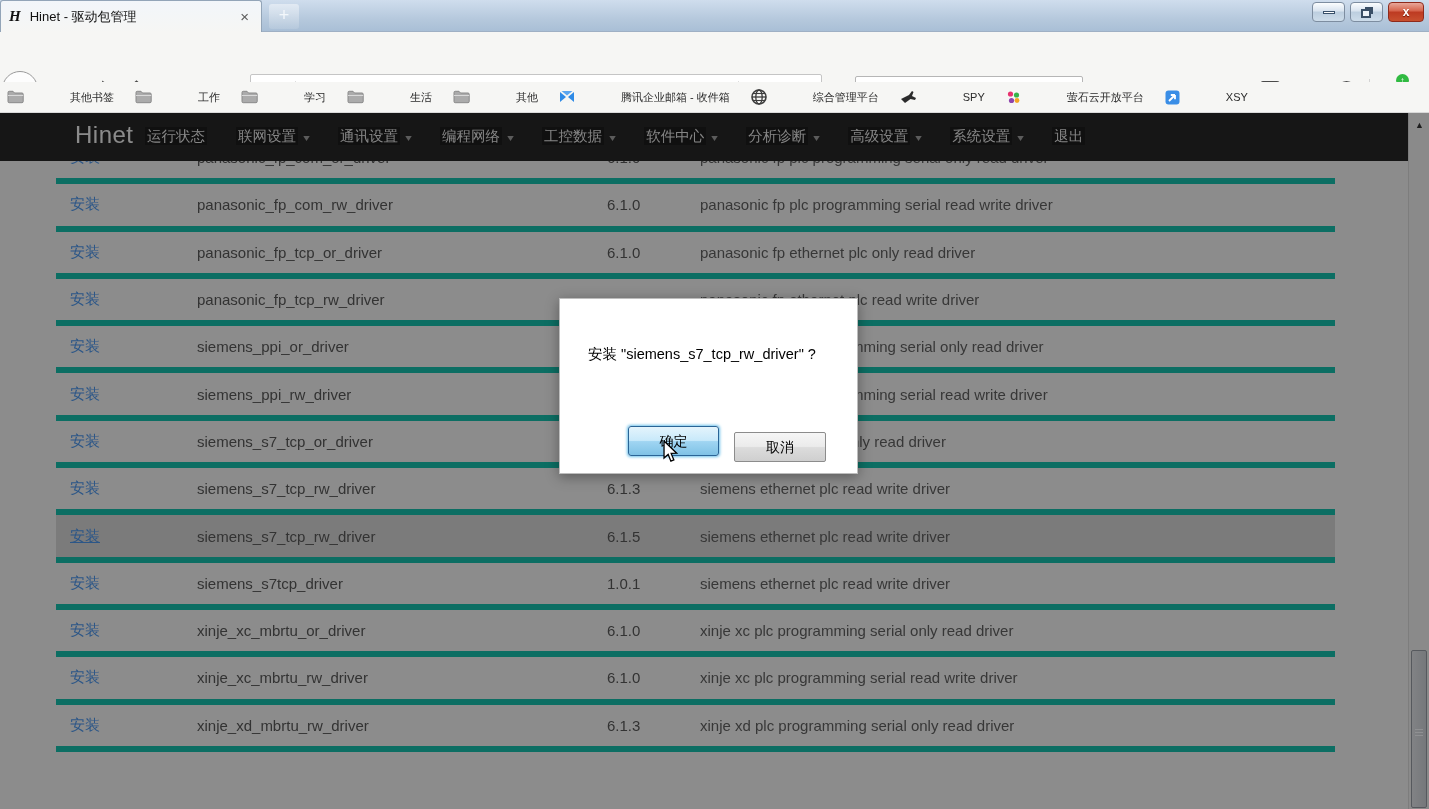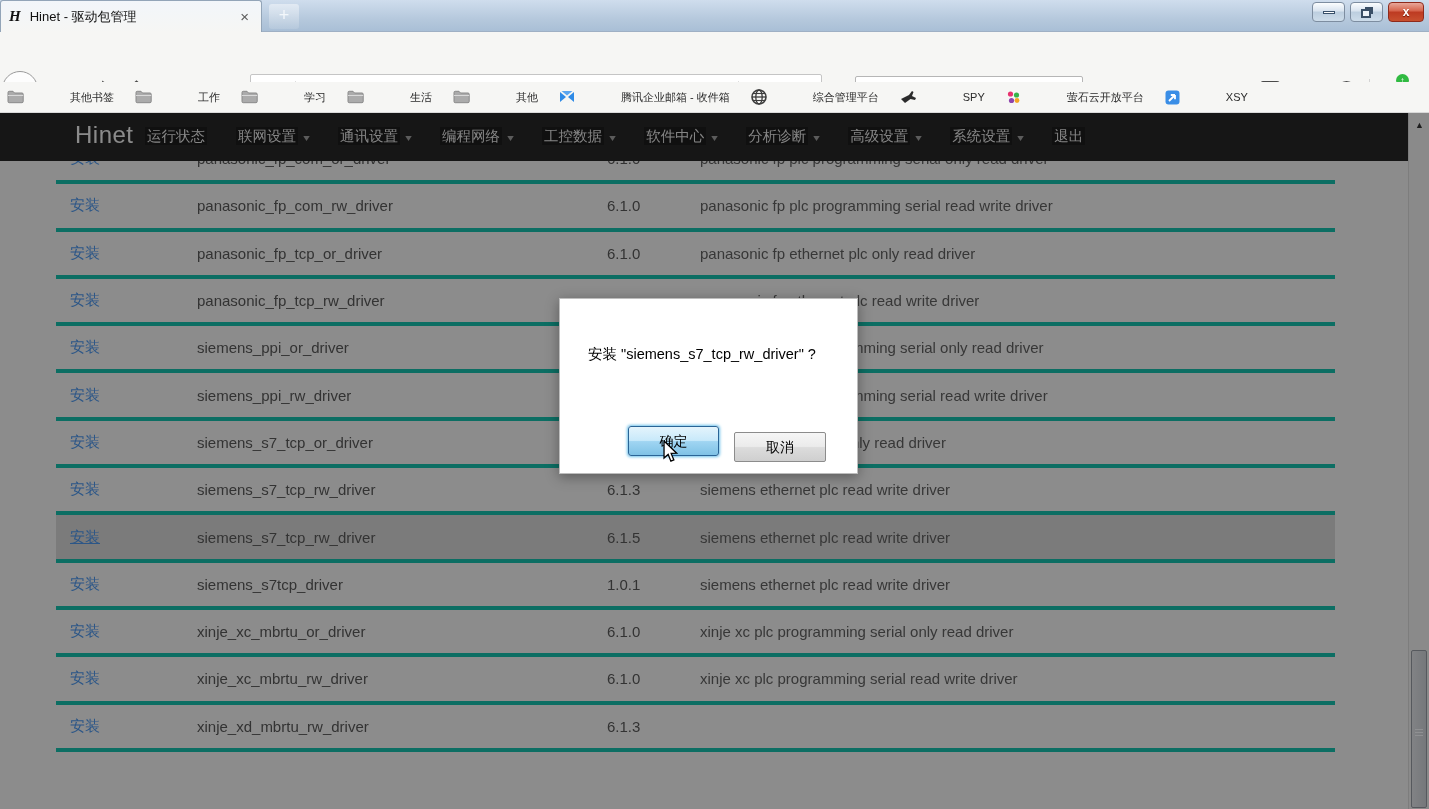--- a/index.html
+++ b/index.html
@@ -66,21 +66,21 @@
   .viewport { position:absolute; left:0; top:113px; width:1429px; height:696px; background:#e9e9e9; overflow:hidden; }
 
   .sitenav { position:absolute; left:0; top:0; width:100%; height:48px; background:#262626; z-index:2; }
   .brand { position:absolute; left:63px; top:8px; font-size:24px; color:#e8e8e8; letter-spacing:0.5px;margin-left:12px; }
   .nav-items { position:absolute; left:145px; top:14px; display:flex; }
   .nav-item { font-size:14.5px; color:#dedede; margin-right:29px; white-space:nowrap; }
   .nav-item .t { background:rgba(0,0,0,0.28); padding:1px 2px; }
   .nav-item .caret { display:inline-block; margin-left:6px; font-size:10px; color:#9a9a9a; transform:scaleX(1.3); }
 
   .dtable { position:absolute; left:56px; top:24px; width:1279px; z-index:1; }
-  .drow { display:flex; align-items:center; height:47.3px; border-bottom:4px solid #14b8a6; background:#e9e9e9; }
+  .drow { display:flex; align-items:center; height:47.3px; border-bottom:6px solid #14b8a6; background:#e9e9e9; }
   .drow.hl { background:#cdcdcd; }
   .c-install { width:141px; padding-left:14px; font-size:15px; }
   .c-install a { color:#4a90e2; text-decoration:none; }
   .drow.hl .c-install a { text-decoration:underline; }
   .c-name { width:410px; font-size:15px; color:#555; }
   .c-ver { width:93px; font-size:15px; color:#555; }
   .c-desc { flex:1; font-size:15px; color:#5d5d5d; }
 
   
   .scrollbar { position:absolute; right:0; top:0; width:21px; height:696px; background:#e6e6e6; z-index:2; border-left:1px solid #d0d0d0; }
@@ -423,20 +423,21 @@
         <div class="drow">
           <div class="c-install"><a href="#">安装</a></div>
           <div class="c-name">xinje_xc_mbrtu_rw_driver</div>
           <div class="c-ver">6.1.0</div>
           <div class="c-desc">xinje xc plc programming serial read write driver</div>
         </div>
         <div class="drow">
           <div class="c-install"><a href="#">安装</a></div>
           <div class="c-name">xinje_xd_mbrtu_rw_driver</div>
           <div class="c-ver">6.1.3</div>
+          <div class="c-desc">xinje xd plc programming serial only read driver</div>
         </div>
       </div>
 
     <div class="scrollbar">
       <div class="sb-up">▲</div>
       <div class="sb-thumb">
         <div class="sb-grip">
             <div></div>
             <div></div>
             <div></div>

